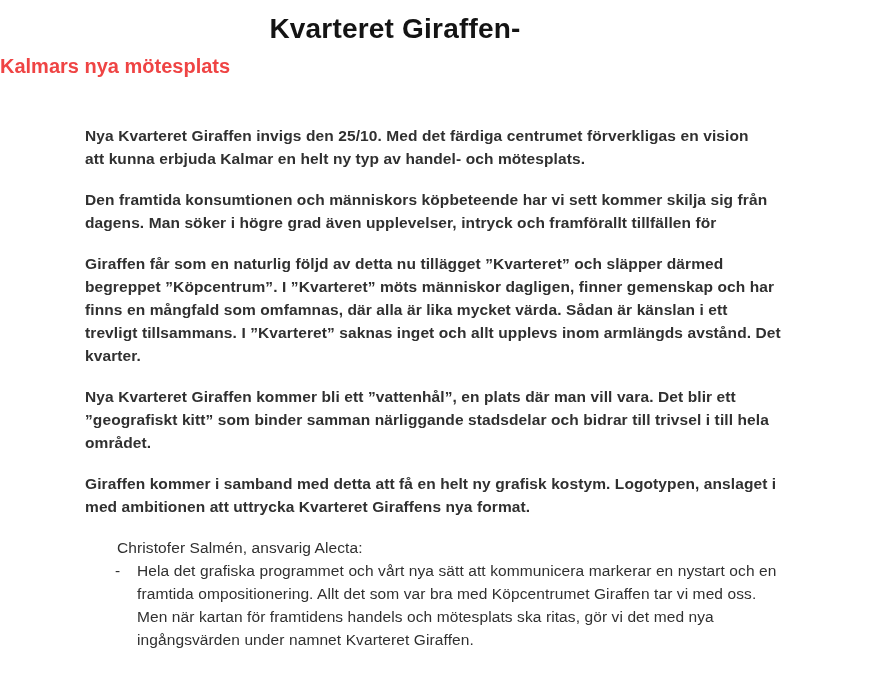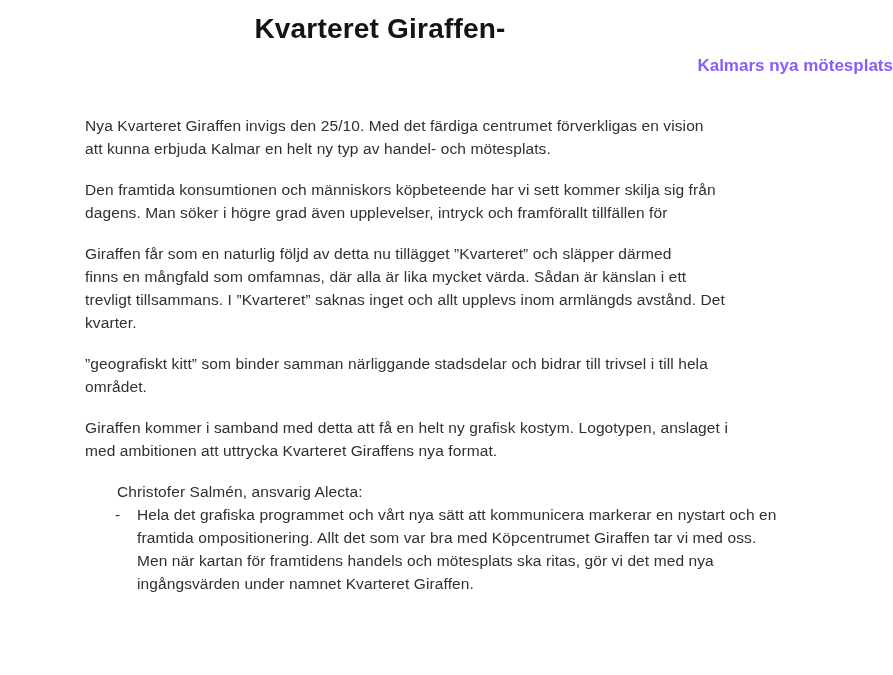--- a/index.html
+++ b/index.html
@@ -11,51 +11,52 @@
     position: relative;
     width: 893px;
     height: 675px;
     background: #ffffff;
     font-family: "Liberation Sans", sans-serif;
     overflow: hidden;
   }
   .doc-title {
     position: absolute;
     top: 12px;
-    left: 0;
+    left: 15px;
     width: 760px;
     text-align: center;
     font-size: 28px;
     font-weight: bold;
     color: #141414;
     letter-spacing: 0.2px;
     line-height: 34px;
   }
   .doc-subtitle {
     position: absolute;
     top: 54px;
     left: 0;
     width: 893px;
-    text-align: right;
-    font-size: 17px;
+    text-align: left;
+    font-size: 20px;
     font-weight: bold;
-    color: #8b5cf6;
+    color: #ef4444;
     line-height: 24px;
   }
   .doc-body {
     position: absolute;
     top: 107px;
     left: 85px;
     width: 760px;
     font-size: 15.5px;
     color: #303030;
     letter-spacing: 0.1px;
   }
   .para {
-    margin: 7px 0 18px 0;
+    margin: 17px 0 18px 0;
+    font-weight: bold;
   }
   .line {
     height: 23px;
     line-height: 23px;
     white-space: nowrap;
   }
   .speaker-line {
     height: 23px;
     line-height: 23px;
     white-space: nowrap;
@@ -88,25 +89,27 @@
         <div class="para">
           <div class="line">Nya Kvarteret Giraffen invigs den 25/10. Med det färdiga centrumet förverkligas en vision</div>
           <div class="line">att kunna erbjuda Kalmar en helt ny typ av handel- och mötesplats.</div>
         </div>
         <div class="para">
           <div class="line">Den framtida konsumtionen och människors köpbeteende har vi sett kommer skilja sig från</div>
           <div class="line">dagens. Man söker i högre grad även upplevelser, intryck och framförallt tillfällen för</div>
         </div>
         <div class="para">
           <div class="line">Giraffen får som en naturlig följd av detta nu tillägget ”Kvarteret” och släpper därmed</div>
+          <div class="line">begreppet ”Köpcentrum”. I ”Kvarteret” möts människor dagligen, finner gemenskap och har</div>
           <div class="line">finns en mångfald som omfamnas, där alla är lika mycket värda. Sådan är känslan i ett</div>
           <div class="line">trevligt tillsammans. I ”Kvarteret” saknas inget och allt upplevs inom armlängds avstånd. Det</div>
           <div class="line">kvarter.</div>
         </div>
         <div class="para">
+          <div class="line">Nya Kvarteret Giraffen kommer bli ett ”vattenhål”, en plats där man vill vara. Det blir ett</div>
           <div class="line">”geografiskt kitt” som binder samman närliggande stadsdelar och bidrar till trivsel i till hela</div>
           <div class="line">området.</div>
         </div>
         <div class="para">
           <div class="line">Giraffen kommer i samband med detta att få en helt ny grafisk kostym. Logotypen, anslaget i</div>
           <div class="line">med ambitionen att uttrycka Kvarteret Giraffens nya format.</div>
         </div>
       </div>
 
     <div class="speaker-line">Christofer Salmén, ansvarig Alecta:</div>

